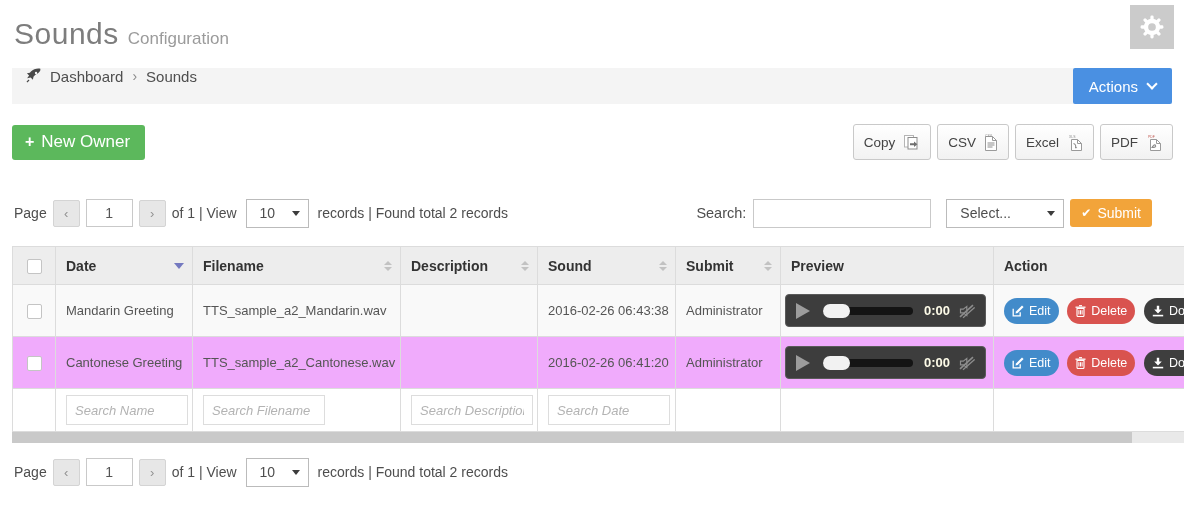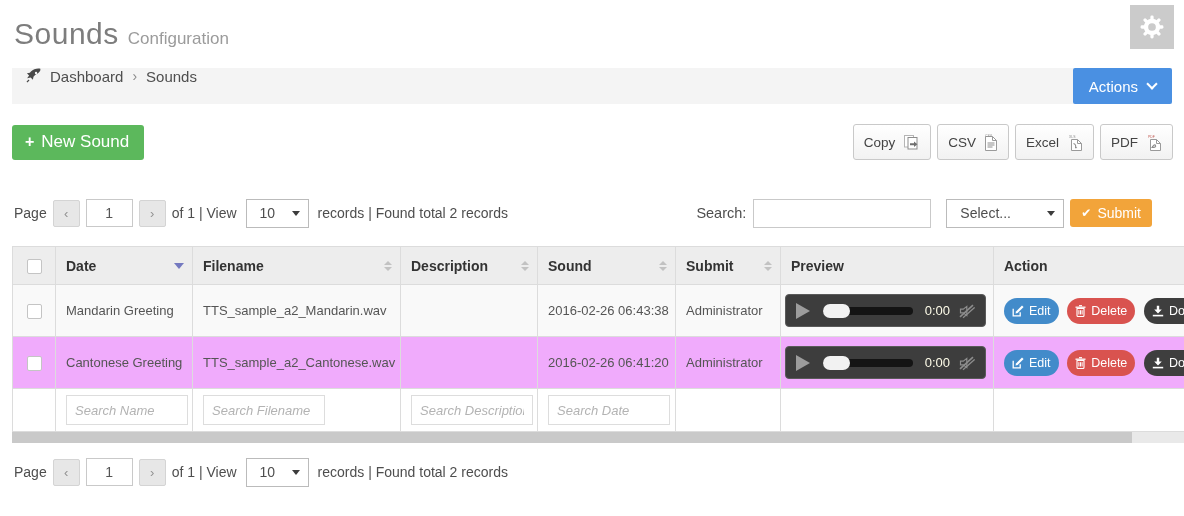--- a/index.html
+++ b/index.html
@@ -96,21 +96,21 @@
   
   td.preview-cell { padding-left: 4px; }
   .player { width: 201px; height: 33px; background: #3d3d3d; border: 1px solid #5a5a5a;
     border-radius: 4px; display: flex; align-items: center; padding: 0 10px; }
   .play-icon { width: 0; height: 0; border-left: 14px solid #9c9c9c;
     border-top: 8.5px solid transparent; border-bottom: 8.5px solid transparent; cursor: pointer; }
   .seek { position: relative; width: 90px; height: 8px; background: #141414;
     border-radius: 4px; margin-left: 13px; cursor: pointer; }
   .knob { position: absolute; left: 0; top: -3px; width: 27px; height: 14px;
     background: #f2f2f2; border-radius: 7px; }
-  .time { margin-left: auto; color: #fdfbe8; font-weight: normal; font-size: 13px; }
+  .time { margin-left: auto; color: #fdfbe8; font-weight: bold; font-size: 13px; }
   .mute { margin-left: 8px; display: inline-flex; cursor: pointer; }
 
   
   .btn-sm { display: inline-flex; align-items: center; gap: 5px; height: 26px;
     padding: 0 8px; border: none; border-radius: 13px; color: #fff; font-size: 12.5px;
     cursor: pointer; white-space: nowrap; font-family: inherit; vertical-align: middle; }
   .btn-edit { background: #428bca; }
   .btn-delete { background: #d9534f; margin-left: 5px; }
   .btn-download { background: #3e3e3e; margin-left: 5px; }
 
@@ -155,21 +155,21 @@
   <span class="crumb">Sounds</span>
   <button class="actions-btn">
     <span>Actions</span>
     <span class="chev"></span>
   </button>
 </div>
 
 <div class="toolbar-row">
   <button class="new-sound-btn">
     <span class="plus">+</span>
-    <span>New Sound</span>
+    <span>New Owner</span>
   </button>
   <div class="export-group">
     <button class="export-btn">
       <span>Copy</span>
       <span style="display:inline-flex;">
         <svg width="17" height="17" viewBox="0 0 17 17">
           <rect x="1.5" y="1.5" width="9" height="11.5" fill="#fff" stroke="#b5b5b5"></rect>
           <rect x="5" y="3.5" width="9" height="11.5" fill="#fff" stroke="#8d8d8d"></rect>
           <path d="M7 9.2h4V7.4l3.4 2.8-3.4 2.8v-1.8H7z" fill="#6f6f6f"></path>
         </svg>

